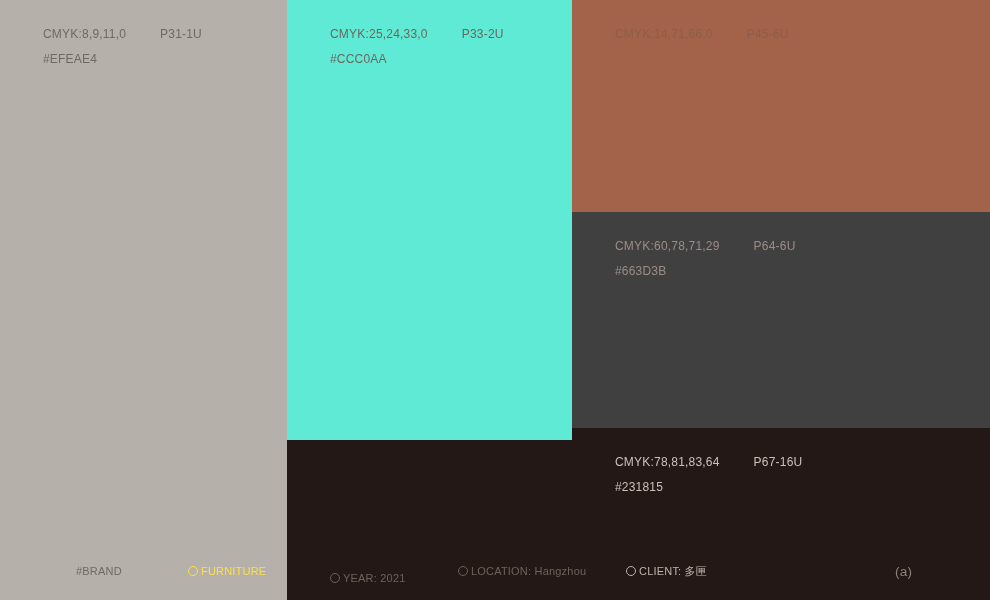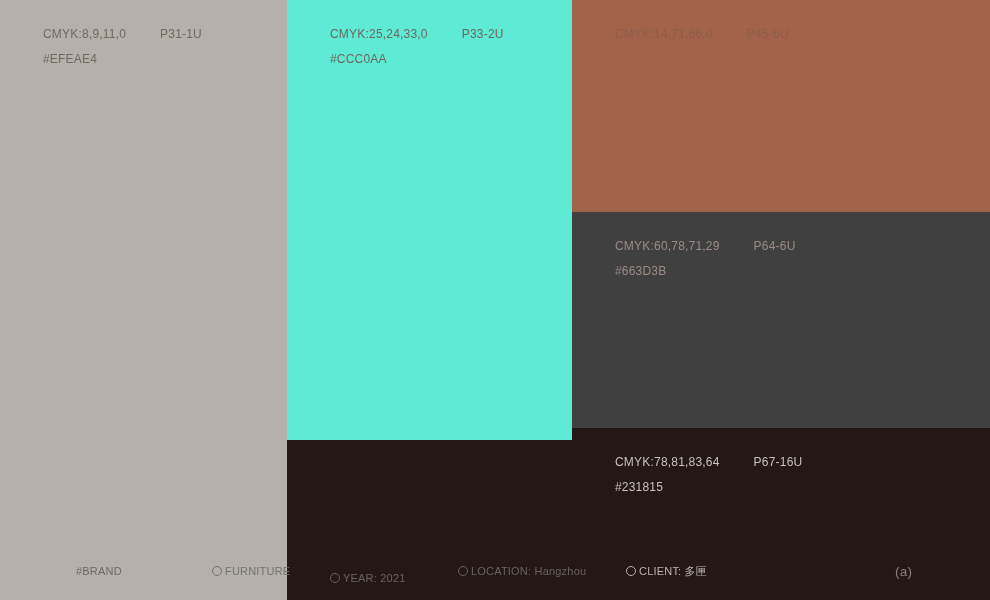--- a/index.html
+++ b/index.html
@@ -76,21 +76,21 @@
   .ring {
     display: inline-block;
     width: 8px;
     height: 8px;
     border: 1px solid currentColor;
     border-radius: 50%;
     margin-right: 2px;
     flex: none;
   }
   #meta-brand    { left: 76px;  color: #6E6963; }
-  #meta-category { left: 212px; color: #737373; }
+  #meta-category { left: 188px; color: #fde047; }
   #meta-year     { left: 330px; color: #6B635B; margin-top: 14px; }
   #meta-location { left: 458px; color: #6B635B; justify-content: center; }
   #meta-client   { left: 626px; color: #BDB3AC; text-align: right; }
   #figure-label  { left: 895px; color: #8C817A; font-size: 13.5px; }
 </style>
 </head>
 <body>
 
 <div id="card">
 

